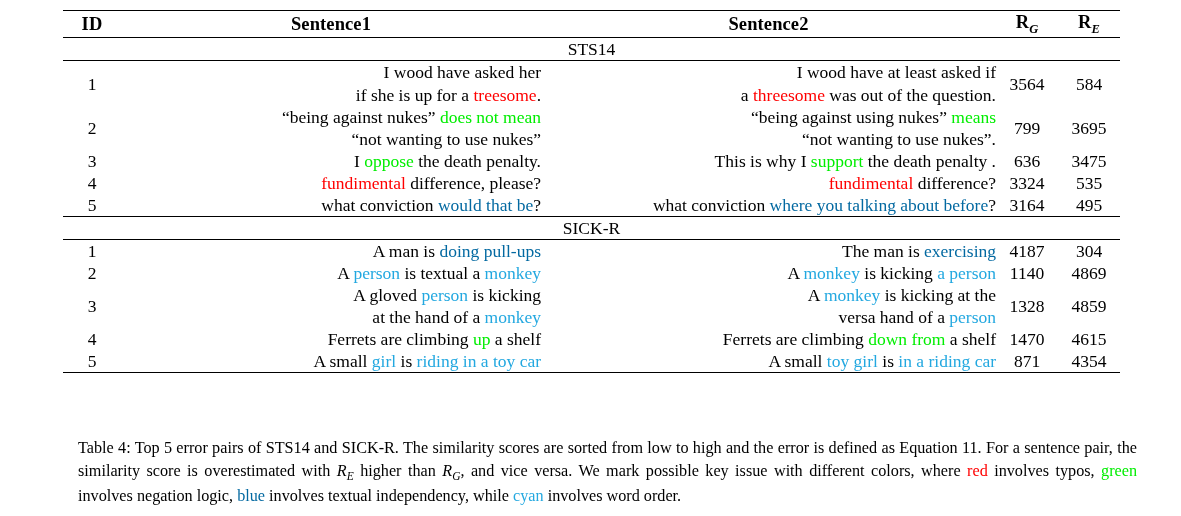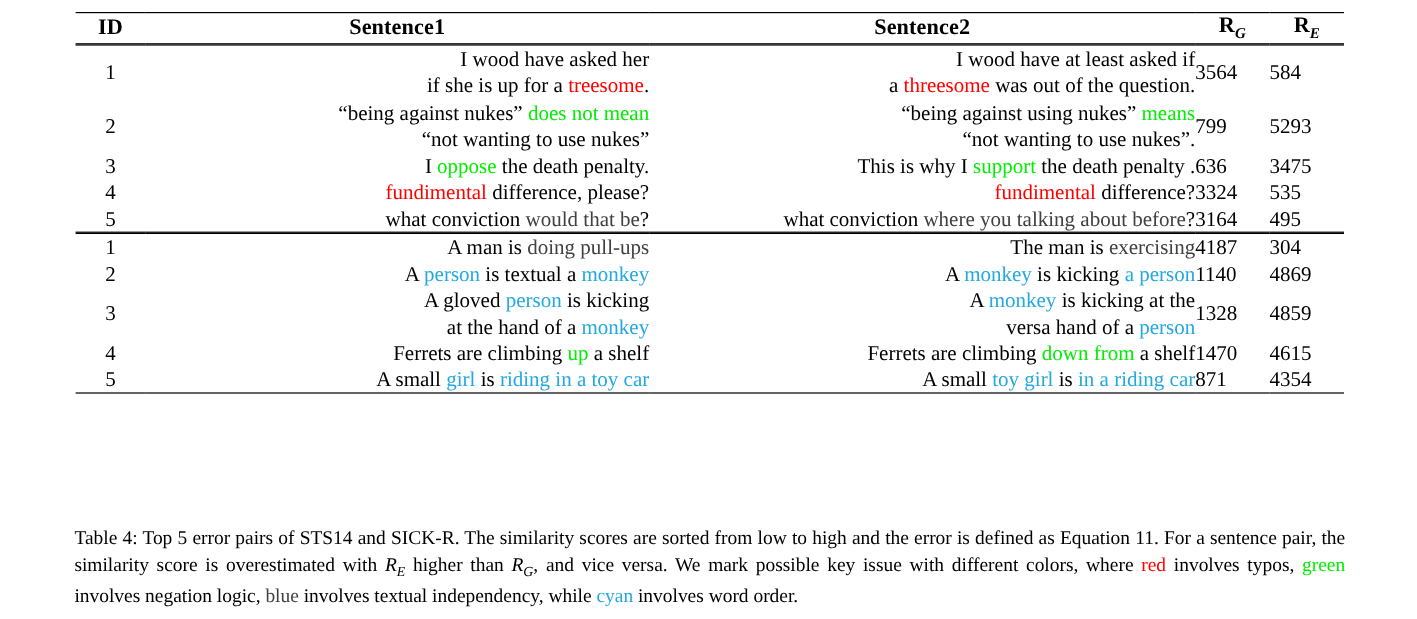--- a/index.html
+++ b/index.html
@@ -73,42 +73,42 @@
   td.idcell {
     text-align: center;
     font-size: 17.5px;
   }
   td.sent {
     text-align: right;
     font-size: 17.5px;
     padding: 2px 6px;
   }
   td.num {
-    text-align: left;
+    text-align: center;
     font-size: 17.5px;
   }
 
   td.section {
     text-align: center;
     font-size: 17.5px;
     padding: 3px 0 4px 0;
   }
 
   .l2 { display: block; }
 
   
   .hl-red   { color: #ff0000; }
   .hl-green { color: #00ee00; }
-  .hl-blue  { color: #404040; }
+  .hl-blue  { color: #0369a1; }
   .hl-cyan  { color: #23a8e0; }
 
   
   .caption {
     position: absolute;
-    left: 62px;
+    left: 78px;
     top: 437px;
     width: 1059px;
     font-size: 16.2px;
     line-height: 1.44;
     text-align: justify;
     text-justify: inter-word;
   }
   .caption .mi { font-style: italic; }
   .caption .mi .sb { font-size: 11.5px; vertical-align: sub; font-style: italic; }
 </style>
@@ -135,20 +135,23 @@
           <th class="hdr">Sentence1</th>
           <th class="hdr">Sentence2</th>
           <th class="hdr"><span>R</span><span class="sub">G</span></th>
           <th class="hdr"><span>R</span><span class="sub">E</span></th>
         </tr>
       </thead>
       <tbody id="tbody">
           <tr class="rulerow thin">
             <td colspan="5"></td>
           </tr>
+          <tr>
+            <td colspan="5" class="section">STS14</td>
+          </tr>
           <tr class="rulerow thin">
             <td colspan="5"></td>
           </tr>
           <tr>
             <td class="idcell">1</td>
             <td class="sent">
               <span class="l2"><span>I wood have asked her</span></span>
               <span class="l2"><span>if she is up for a </span><span class="hl-red">treesome</span><span>.</span></span>
             </td>
             <td class="sent">
@@ -162,21 +165,21 @@
             <td class="idcell">2</td>
             <td class="sent">
               <span class="l2"><span>“being against nukes” </span><span class="hl-green">does not mean</span></span>
               <span class="l2"><span>“not wanting to use nukes”</span></span>
             </td>
             <td class="sent">
               <span class="l2"><span>“being against using nukes” </span><span class="hl-green">means</span></span>
               <span class="l2"><span>“not wanting to use nukes”.</span></span>
             </td>
             <td class="num">799</td>
-            <td class="num">5293</td>
+            <td class="num">3695</td>
           </tr>
           <tr>
             <td class="idcell">3</td>
             <td class="sent">
               <span class="l2"><span>I </span><span class="hl-green">oppose</span><span> the death penalty.</span></span>
             </td>
             <td class="sent">
               <span class="l2"><span>This is why I </span><span class="hl-green">support</span><span> the death penalty .</span></span>
             </td>
             <td class="num">636</td>
@@ -199,20 +202,23 @@
               <span class="l2"><span>what conviction </span><span class="hl-blue">would that be</span><span>?</span></span>
             </td>
             <td class="sent">
               <span class="l2"><span>what conviction </span><span class="hl-blue">where you talking about before</span><span>?</span></span>
             </td>
             <td class="num">3164</td>
             <td class="num">495</td>
           </tr>
           <tr class="rulerow thin">
             <td colspan="5"></td>
+          </tr>
+          <tr>
+            <td colspan="5" class="section">SICK-R</td>
           </tr>
           <tr class="rulerow thin">
             <td colspan="5"></td>
           </tr>
           <tr>
             <td class="idcell">1</td>
             <td class="sent">
               <span class="l2"><span>A man is </span><span class="hl-blue">doing pull-ups</span></span>
             </td>
             <td class="sent">

